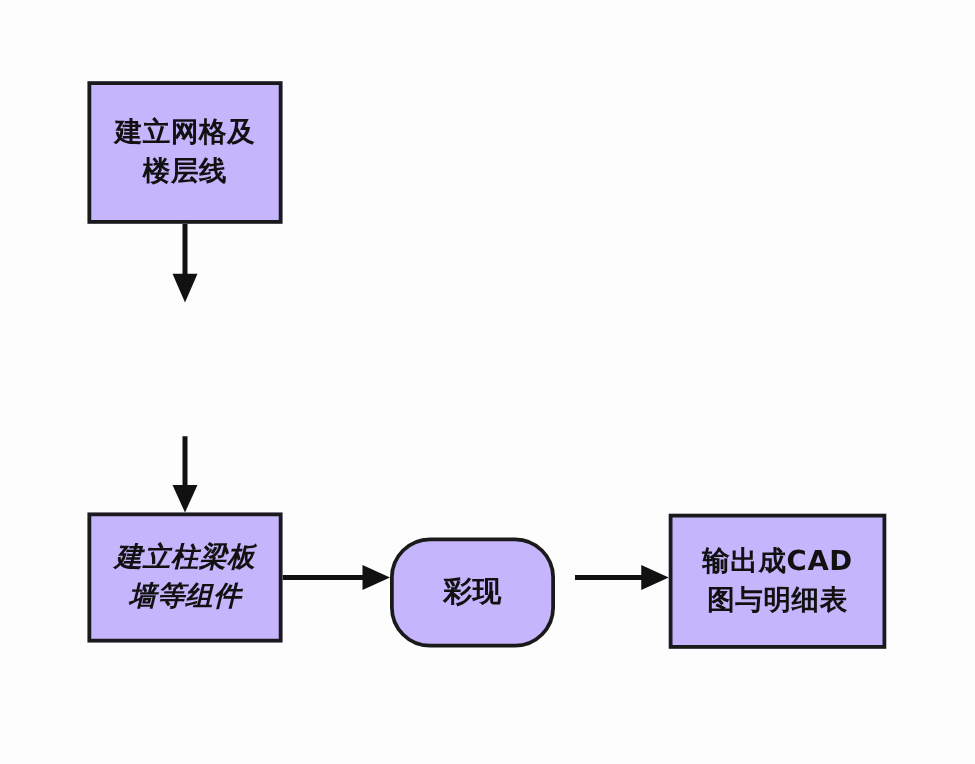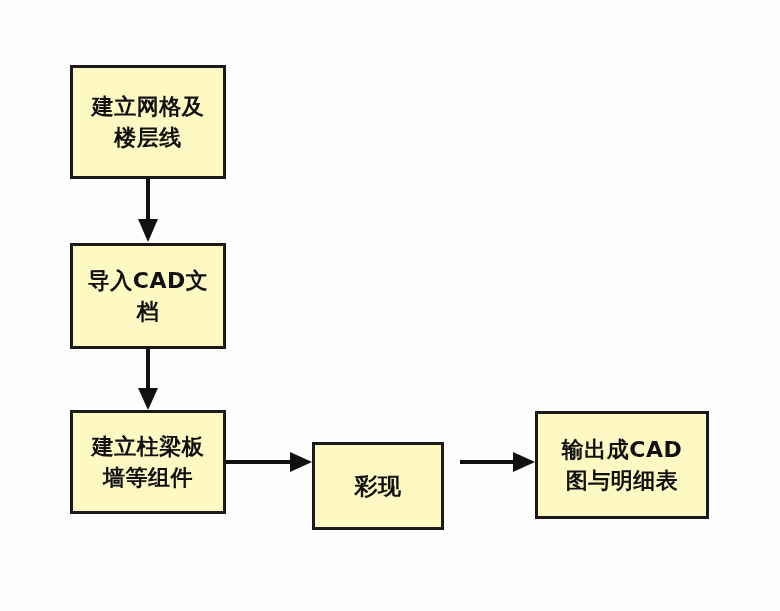--- a/index.html
+++ b/index.html
@@ -23,43 +23,43 @@
   .canvas-svg {
     position: absolute;
     left: 0;
     top: 0;
     width: 780px;
     height: 611px;
   }
   .node-box {
     position: absolute;
     box-sizing: border-box;
-    background: #fef9c3;
+    background: #c4b5fd;
     border: 3px solid #1a1a1a;
     display: flex;
     align-items: center;
     justify-content: center;
     text-align: center;
     z-index: 2;
   }
   .node-label {
     font-family: "DejaVu Sans", "Liberation Sans", sans-serif;
     font-size: 22px;
     font-weight: 700;
     color: #111111;
     line-height: 1.42;
     letter-spacing: 0.5px;
     white-space: pre-line;
     padding: 0 6px;
   }
   
   #node-grid-floorlines { left: 70px;  top: 65px;  width: 156px; height: 114px; }
   #node-import-cad      { left: 70px;  top: 243px; width: 156px; height: 106px; }
-  #node-build-members   { left: 70px;  top: 410px; width: 156px; height: 104px; }
-  #node-render          { left: 312px; top: 442px; width: 132px; height: 88px;  }
+  #node-build-members   { left: 70px;  top: 410px; width: 156px; height: 104px; font-style: italic; }
+  #node-render          { left: 312px; top: 430px; width: 132px; height: 88px; border-radius: 32px;  }
   #node-output-cad      { left: 535px; top: 411px; width: 174px; height: 108px; }
 
   #node-render .node-label { font-size: 23px; }
 </style>
 </head>
 <body>
 
 <div id="diagram-root">
 
   <svg class="canvas-svg" viewBox="0 0 780 611" xmlns="http://www.w3.org/2000/svg">
@@ -83,24 +83,20 @@
       <line x1="460" y1="462" x2="517" y2="462" stroke="#111111" stroke-width="4"></line>
       <polygon points="513,452 513,472 535,462" fill="#111111"></polygon>
     </g>
   </svg>
 
   <div class="node-box" id="node-grid-floorlines">
     <span class="node-label">建立网格及
 楼层线</span>
   </div>
 
-  <div class="node-box" id="node-import-cad">
-    <span class="node-label">导入CAD文
-档</span>
-  </div>
 
   <div class="node-box" id="node-build-members">
     <span class="node-label">建立柱梁板
 墙等组件</span>
   </div>
 
   <div class="node-box" id="node-render">
     <span class="node-label">彩现</span>
   </div>
 

